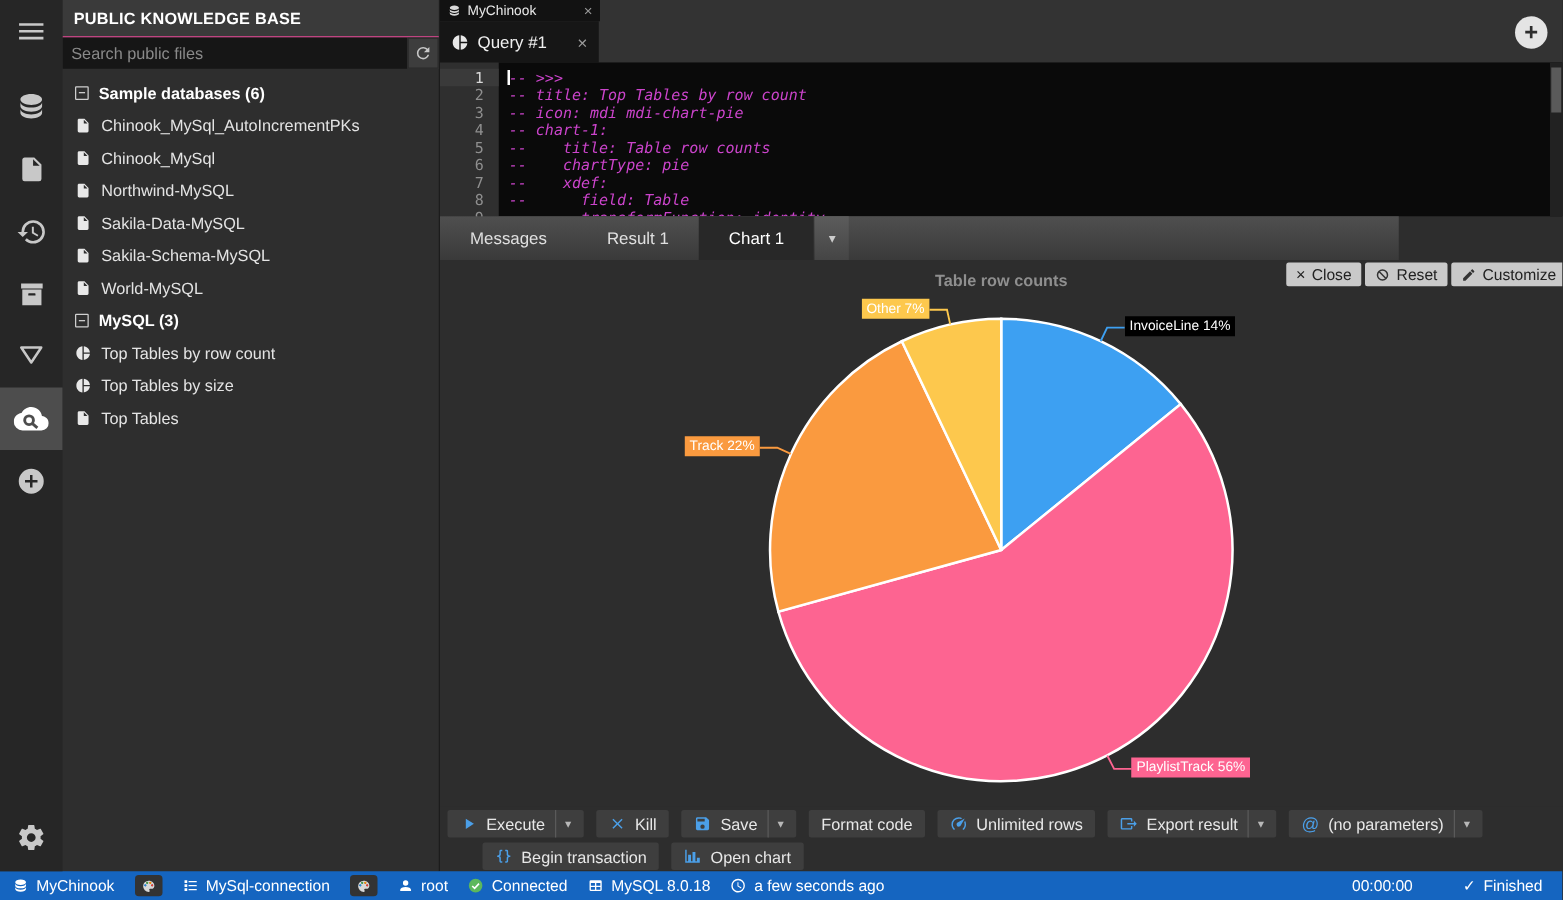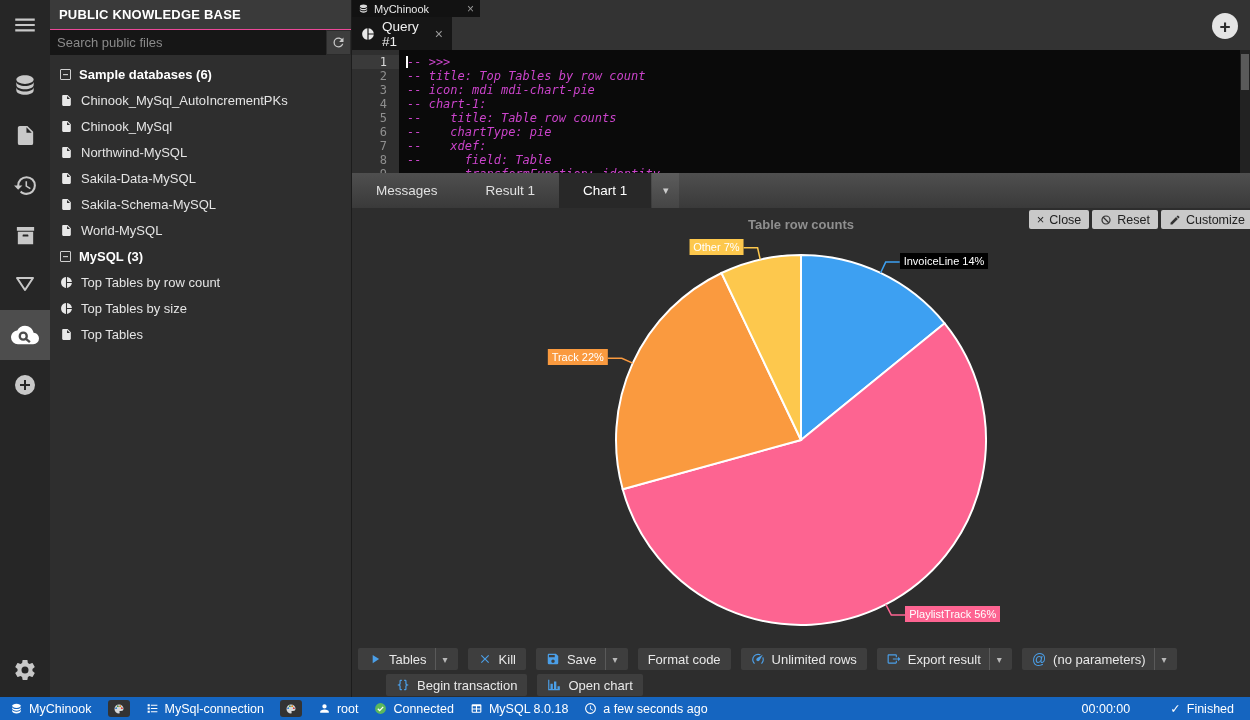--- a/index.html
+++ b/index.html
@@ -32,42 +32,42 @@
   .tree-row.group { font-weight:bold; color:#fff; }
   .collapse-box { width:11px; height:11px; border:1px solid #cfcfcf; border-radius:1px;
                   font-size:10px; line-height:9px; text-align:center; color:#cfcfcf; flex:0 0 auto; }
 
   
   .main { position:absolute; left:352px; top:0; width:898px; height:697px; }
   .topbar { position:absolute; left:0; top:0; width:898px; height:50px; background:#333333; }
   .grouptab { position:absolute; left:0; top:0; width:128px; height:17px; background:#121212;
               display:flex; align-items:center; gap:5px; padding:0 6px; font-size:11px; color:#e8e8e8; cursor:pointer; }
   .grouptab .close-x { margin-left:auto; color:#9a9a9a; font-size:12px; }
-  .filetab { position:absolute; left:0; top:17px; width:100px; height:33px; background:#161616;
+  .filetab { position:absolute; left:0; top:17px; width:127px; height:33px; background:#161616;
              display:flex; align-items:center; gap:7px; padding:0 9px; font-size:13.5px; color:#f0f0f0; cursor:pointer; }
   .filetab .close-x { margin-left:auto; color:#9a9a9a; font-size:14px; }
   .newtab-btn { position:absolute; right:12px; top:13px; width:26px; height:26px; border-radius:50%;
                 background:#e4e4e4; color:#2d2d2d; font-size:19px; font-weight:bold; display:flex;
                 align-items:center; justify-content:center; cursor:pointer; line-height:1; }
 
   
   .editor { position:absolute; left:0; top:50px; width:898px; height:123px; display:flex; background:#0a0a0a; }
   .gutter { width:47px; background:#2f2f2f; padding-top:5px; flex:0 0 auto; }
   .gutter-num { height:14px; line-height:14px; font-family:"DejaVu Sans Mono", monospace; font-size:12px;
                 color:#8f8f8f; text-align:right; padding-right:12px; }
   .gutter-num.active { color:#d8d8d8; background:#3a3a3a; }
   .code { flex:1; position:relative; padding:5px 0 0 8px; overflow:hidden; cursor:text; }
   .code-line { height:14px; line-height:14px; font-family:"DejaVu Sans Mono", monospace; font-size:12px;
                font-style:italic; color:#cb44cb; white-space:pre; }
   .cursor { position:absolute; left:7px; top:6px; width:1.5px; height:12px; background:#fff; }
   .ed-scroll { position:absolute; right:0; top:50px; width:10px; height:123px; background:#222; }
   .ed-thumb { position:absolute; left:1px; top:4px; width:8px; height:36px; background:#5a5a5a; }
 
   
-  .rtabs { position:absolute; left:0; top:173px; width:898px; height:35px;
+  .rtabs { position:absolute; left:0; top:173px; width:767px; height:35px;
            background:linear-gradient(#4f4f4f,#3a3a3a); display:flex; align-items:stretch; }
   .rtab { display:flex; align-items:center; padding:0 24px; font-size:13.5px; color:#e0e0e0; cursor:pointer; }
   .rtab.active { background:#282828; color:#ffffff; }
   .rtab-chevron { width:27px; margin-left:1px; background:linear-gradient(#5c5c5c,#454545);
                   display:flex; align-items:center; justify-content:center; color:#cccccc; font-size:11px; cursor:pointer; }
 
   
   .chartarea { position:absolute; left:0; top:208px; width:898px; height:437px; background:#2d2d2d; overflow:hidden; }
   .chart-title { position:absolute; left:0; top:9px; width:100%; text-align:center;
                  color:#8f8f8f; font-size:13px; font-weight:bold; pointer-events:none; }
@@ -346,21 +346,21 @@
     </div>
 
   <div class="toolbar" id="toolbar">
       <div class="trow r1">
         <div class="tbtn">
           <span class="ticon">
             <svg width="14" height="14" viewBox="0 0 24 24">
               <path fill="#4b9fe8" d="M8,5.14V19.14L19,12.14L8,5.14Z"></path>
             </svg>
           </span>
-          <span>Tables</span>
+          <span>Execute</span>
           <span class="chev">▾</span>
         </div>
         <div class="tbtn">
           <span class="ticon">
             <svg width="14" height="14" viewBox="0 0 24 24">
               <path fill="#4b9fe8" d="M19,6.41L17.59,5L12,10.59L6.41,5L5,6.41L10.59,12L5,17.59L6.41,19L12,13.41L17.59,19L19,17.59L13.41,12L19,6.41Z"></path>
             </svg>
           </span>
           <span>Kill</span>
         </div>

